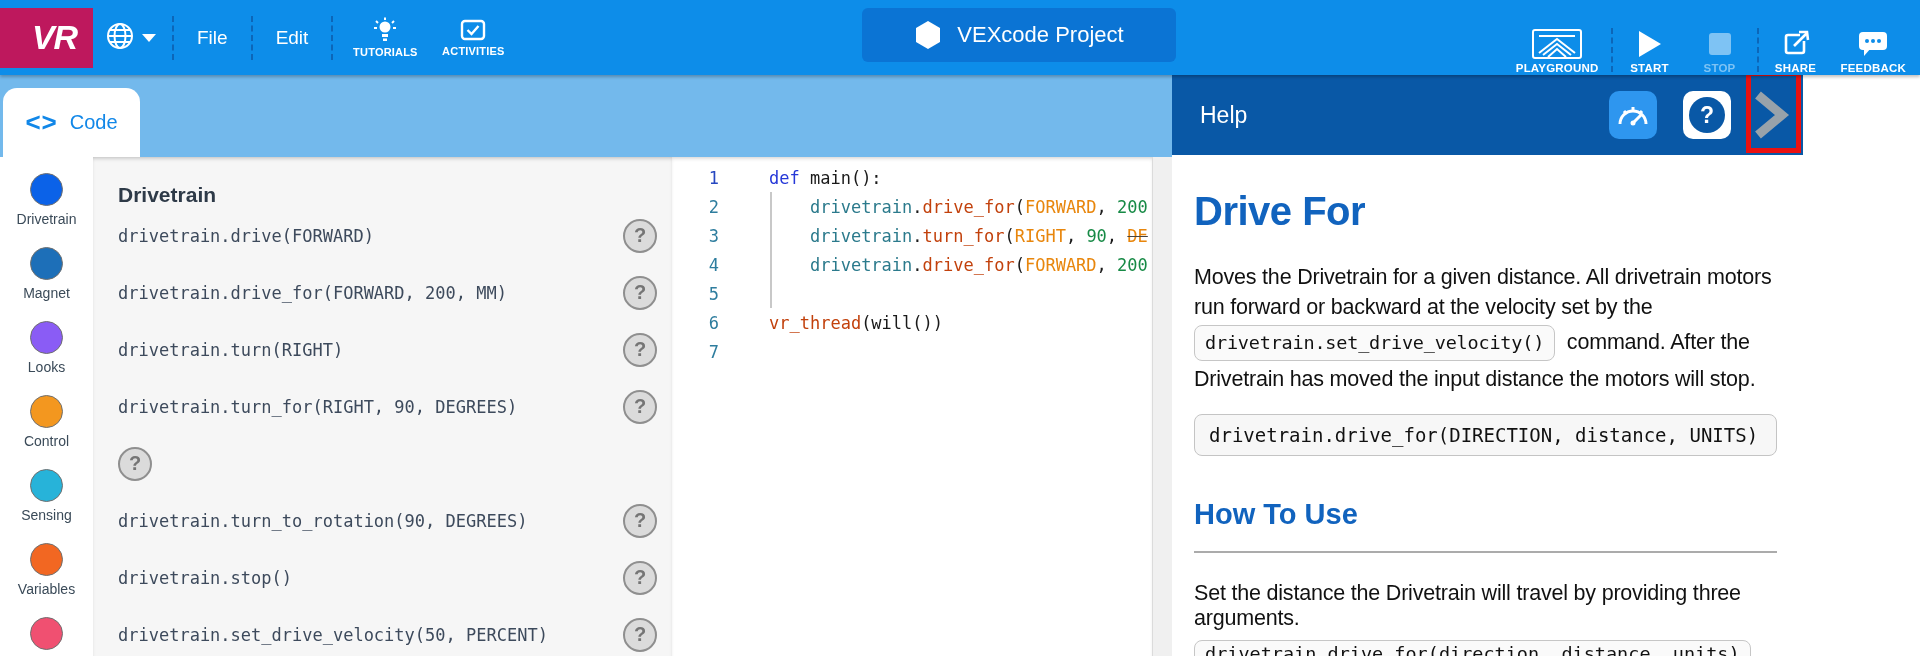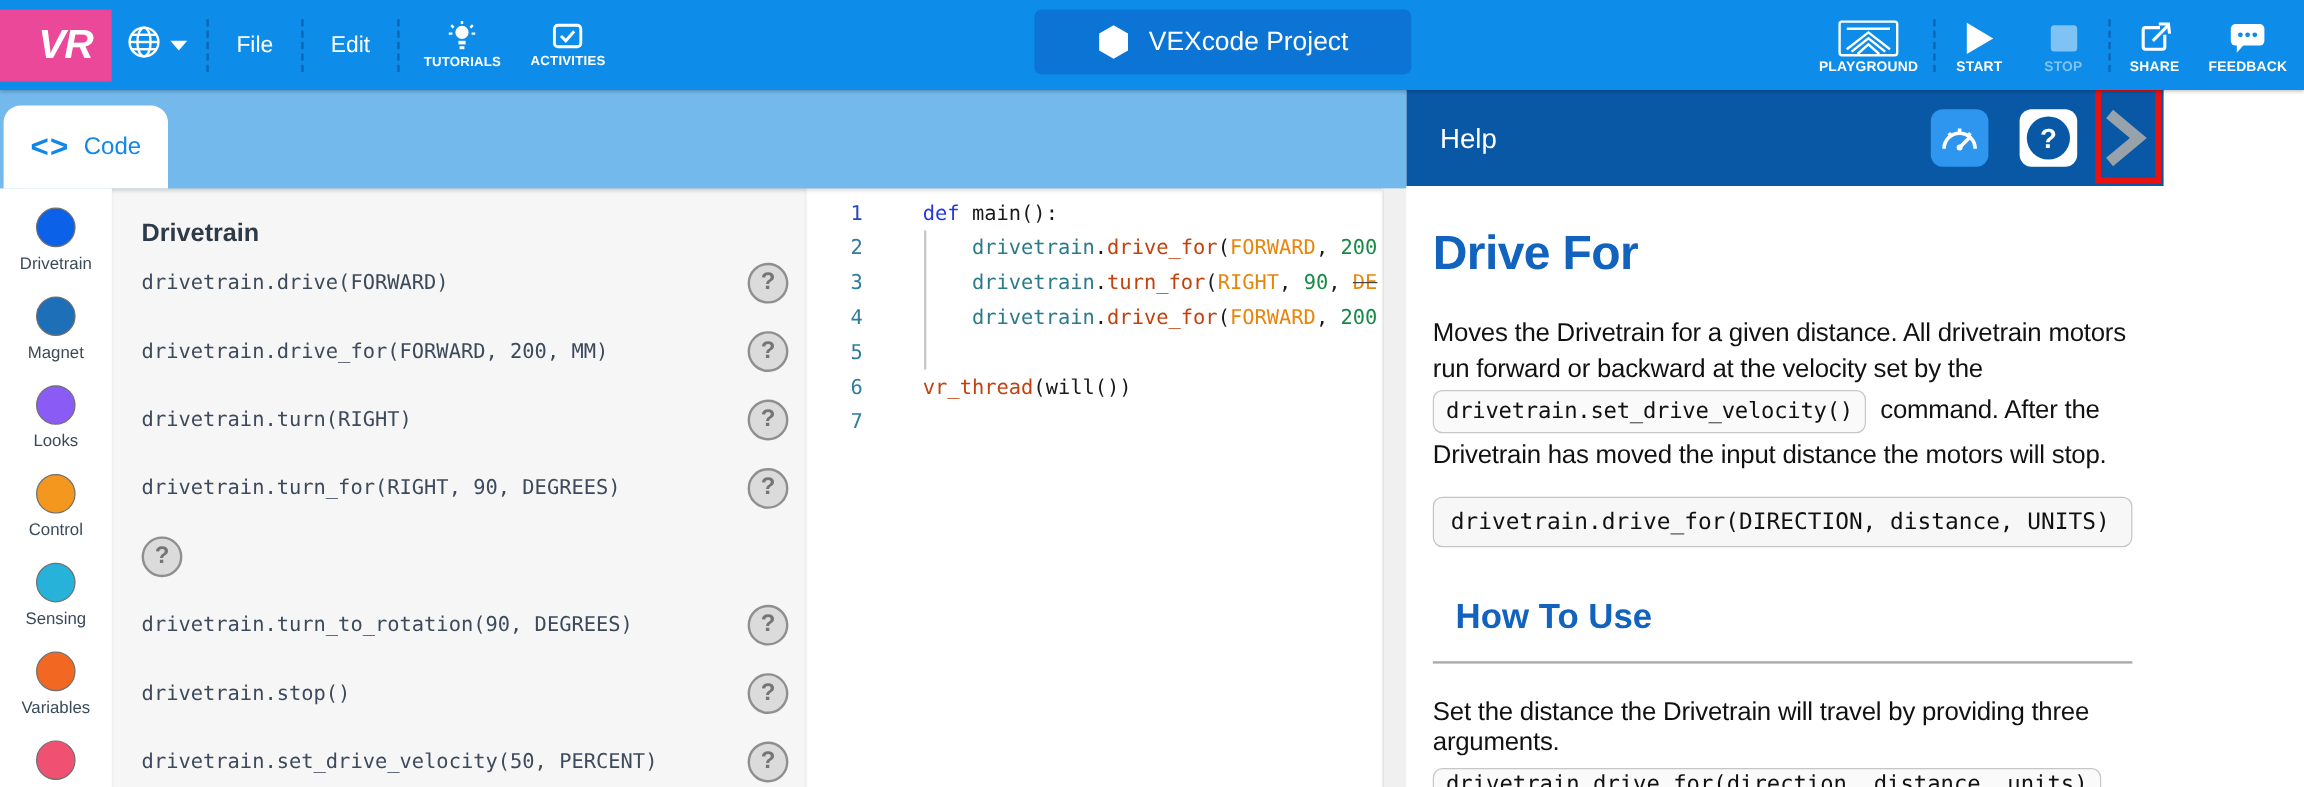--- a/index.html
+++ b/index.html
@@ -3,37 +3,37 @@
 <meta charset="utf-8">
 <style>
   * { margin:0; padding:0; box-sizing:border-box; }
   html,body { width:1920px; height:656px; overflow:hidden; background:#fff;
     font-family:"Liberation Sans", sans-serif; }
 
   
   .topbar { position:absolute; top:0; left:0; width:1920px; height:75px;
     background:#0D8DE9; display:flex; align-items:center; z-index:40;
     box-shadow:0 2px 3px rgba(0,0,0,.25); }
-  .logo { width:93px; height:60px; background:#ec4899; color:#fff;
+  .logo { width:93px; height:60px; background:#be185d; color:#fff;
     display:flex; align-items:center; justify-content:center;
     font-size:34px; font-weight:bold; font-style:italic; letter-spacing:-1px;padding-left:16px; }
   .globe-group { display:flex; align-items:center; margin-left:12px; }
   .caret-down { width:0; height:0; border-left:7px solid transparent;
     border-right:7px solid transparent; border-top:8px solid #fff; margin-left:7px; }
   .tb-sep { height:44px; border-left:2px dashed rgba(10,55,125,.45); margin:0 2px; }
   .menu-item { color:#fff; font-size:19px; padding:0 21px; cursor:default; }
   .tool-item { display:flex; flex-direction:column; align-items:center;
     color:#fff; width:88px; }
   .tool-item svg { display:block; }
   .tool-label { font-size:11px; font-weight:bold; margin-top:3px; letter-spacing:.2px; }
   .project-box { position:absolute; left:862px; top:8px; width:314px; height:54px;
     background:#0B74D4; border-radius:6px; display:flex; align-items:center;
     justify-content:center; gap:15px; color:#fff; }
   .project-title { font-size:22px; font-weight:500; }
-  .right-actions { position:absolute; right:4px; top:0; height:75px;
+  .right-actions { position:absolute; right:4px; top:12px; height:75px;
     display:flex; align-items:center;text-align:right; }
   .action { display:flex; flex-direction:column; align-items:center;
     color:#fff; padding:0 10px; min-width:70px; }
   .action .icon-area { height:36px; display:flex; align-items:center; justify-content:center; }
   .action-label { font-size:11.5px; font-weight:bold; letter-spacing:.2px; }
   .action.disabled { color:#7EC3F4; }
   .play-tri { width:0; height:0; border-top:13px solid transparent;
     border-bottom:13px solid transparent; border-left:22px solid #fff; }
   .stop-sq { width:22px; height:22px; background:#7EC3F4; border-radius:3px; }
 
@@ -99,21 +99,21 @@
   .help-content { padding:34px 26px 0 22px; color:#111; }
   .help-h1 { font-size:40px; font-weight:bold; color:#1163BE; letter-spacing:-.5px;
     margin-bottom:28px; }
   .help-p { font-size:21.5px; line-height:30px; letter-spacing:-.2px; }
   .pill { display:inline-block; font-family:"DejaVu Sans Mono", monospace;
     font-size:18.5px; background:#FAFAFA; border:1.5px solid #C6C6C6; border-radius:8px;
     padding:2px 10px; margin:3px 6px 3px 0; color:#111; white-space:pre; }
   .code-block { margin-top:20px; background:#F7F7F7; border:1px solid #C4C4C4;
     border-radius:8px; padding:9px 14px; font-family:"DejaVu Sans Mono", monospace;
     font-size:19px; color:#111; white-space:pre; }
-  .help-h2 { font-size:29px; font-weight:bold; color:#1163BE; margin-top:42px;margin-left:19px; }
+  .help-h2 { font-size:29px; font-weight:bold; color:#1163BE; margin-top:42px; }
   .help-hr { border:none; border-top:2px solid #ABABAB; margin-top:20px; }
   .howto-text { margin-top:28px; font-size:21.5px; letter-spacing:-.2px; }
   .howto-pill-wrap { margin-top:6px; }
 </style>
 </head>
 <body>
 
 <div class="topbar">
   <div class="logo">VR</div>
   <div class="globe-group">

